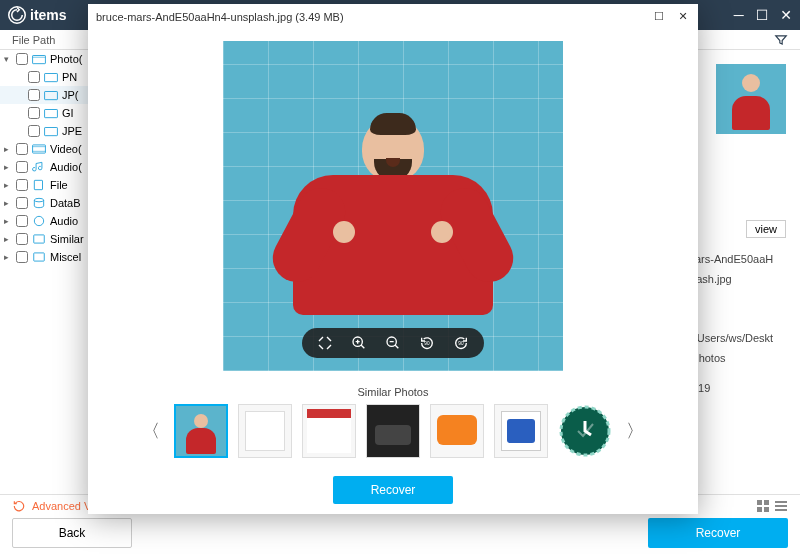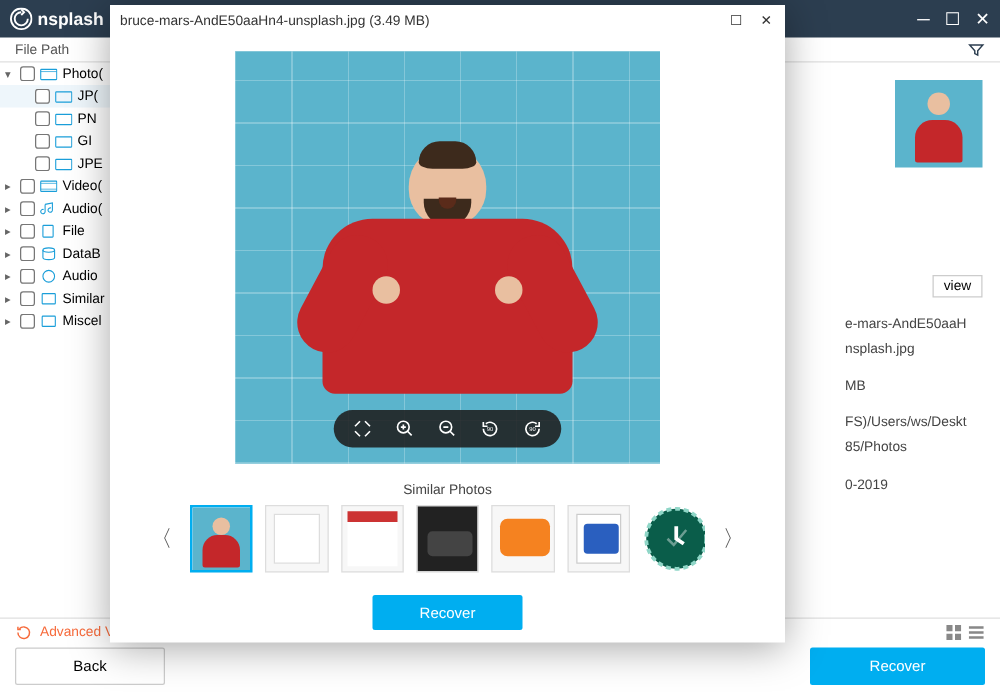--- a/index.html
+++ b/index.html
@@ -39,21 +39,21 @@
 .avr { display: flex; align-items: center; gap: 6px; font-size: 11px; color: #f76b3c; }
 .avr .badge { background: #f76b3c; color: #fff; padding: 1px 5px; font-size: 9px; border-radius: 2px; }
 .status-text { font-size: 10px; color: #777; }
 .view-toggle { display:flex; gap:4px; margin-left:4px;}
 .view-toggle span { width:14px; height:14px; display:flex; align-items:center; justify-content:center;}
 .btn-back { width: 120px; height: 30px; border: 1px solid #ccc; background: #fff; font-size: 12px; border-radius: 2px; cursor: pointer; margin-top:0;}
 .btn-recover-main { width: 140px; height: 30px; background: #00aef0; color: #fff; border: none; font-size: 12px; border-radius: 2px; cursor: pointer; margin-left:auto;}
 .footer-row2 { position:absolute; bottom:6px; left:12px; right:12px; display:flex; align-items:center;}
 
 
-.preview-modal { position: absolute; top: 4px; left: 88px; width: 540px; height: 510px; background: #fff; box-shadow: 0 4px 30px rgba(0,0,0,0.35); z-index: 50; display: flex; flex-direction: column; }
+.preview-modal { position: absolute; top: 4px; left: 88px; width: 610px; height: 510px; background: #fff; box-shadow: 0 4px 30px rgba(0,0,0,0.35); z-index: 50; display: flex; flex-direction: column; }
 .preview-header { height: 26px; display: flex; align-items: center; padding: 0 8px; font-size: 11px; color: #333; border-bottom:1px solid #fff;}
 .preview-header .win-icons { margin-left: auto; display: flex; gap: 10px; }
 .preview-header .win-icons span { cursor: pointer; width:14px; text-align:center;}
 .preview-body { flex: 1; display: flex; align-items: center; justify-content: center; position: relative; }
 .image-wall { width: 340px; height: 330px; background: #5bb4cc; position: relative; overflow: hidden; }
 .wall-grid { position:absolute; inset:0; background-image:
   repeating-linear-gradient(0deg, rgba(255,255,255,0.25) 0 1px, transparent 1px 34px),
   repeating-linear-gradient(90deg, rgba(255,255,255,0.25) 0 1px, transparent 1px 45px);
 }
 .person { position:absolute; bottom:0; left:50%; transform:translateX(-50%); width: 220px; height: 260px;}
@@ -88,21 +88,21 @@
 </head>
 <body>
 
 <div class="title-bar">
   <div class="logo">
     <svg viewBox="0 0 24 24">
         <circle cx="12" cy="12" r="11" fill="none" stroke="#fff" stroke-width="2"></circle>
         <path d="M12 5 a7 7 0 1 0 7 7" fill="none" stroke="#fff" stroke-width="2"></path>
         <path d="M12 2 l3 3 -3 3" fill="none" stroke="#fff" stroke-width="2"></path>
       </svg>
-    <span>nsplash</span>
+    <span>items</span>
   </div>
   <div class="win-controls">
     <span>─</span>
     <span>☐</span>
     <span>✕</span>
   </div>
 </div>
 
 <div class="toolbar">
   <span>File Path</span>
@@ -117,33 +117,33 @@
   <div class="sidebar">
     <div class="tree-item">
       <span class="caret">▾</span>
       <input type="checkbox" style="">
       <svg class="folder-ico" viewBox="0 0 24 20">
           <rect x="1" y="4" width="22" height="14" rx="1" fill="none" stroke="#1a9ed9" stroke-width="1.5"></rect>
           <path d="M1 7h22" stroke="#1a9ed9"></path>
         </svg>
       <span>Photo(</span>
     </div>
+    <div class="tree-item child">
+        <input type="checkbox" style="">
+        <svg class="folder-ico" viewBox="0 0 24 20">
+          <rect x="1" y="4" width="22" height="14" rx="1" fill="none" stroke="#1a9ed9" stroke-width="1.5"></rect>
+        </svg>
+        <span>PN</span>
+      </div>
     <div class="tree-item child selected">
         <input type="checkbox" style="">
         <svg class="folder-ico" viewBox="0 0 24 20">
           <rect x="1" y="4" width="22" height="14" rx="1" fill="none" stroke="#1a9ed9" stroke-width="1.5"></rect>
         </svg>
         <span>JP(</span>
-      </div>
-    <div class="tree-item child">
-        <input type="checkbox" style="">
-        <svg class="folder-ico" viewBox="0 0 24 20">
-          <rect x="1" y="4" width="22" height="14" rx="1" fill="none" stroke="#1a9ed9" stroke-width="1.5"></rect>
-        </svg>
-        <span>PN</span>
       </div>
     <div class="tree-item child">
         <input type="checkbox" style="">
         <svg class="folder-ico" viewBox="0 0 24 20">
           <rect x="1" y="4" width="22" height="14" rx="1" fill="none" stroke="#1a9ed9" stroke-width="1.5"></rect>
         </svg>
         <span>GI</span>
       </div>
     <div class="tree-item child">
         <input type="checkbox" style="">

